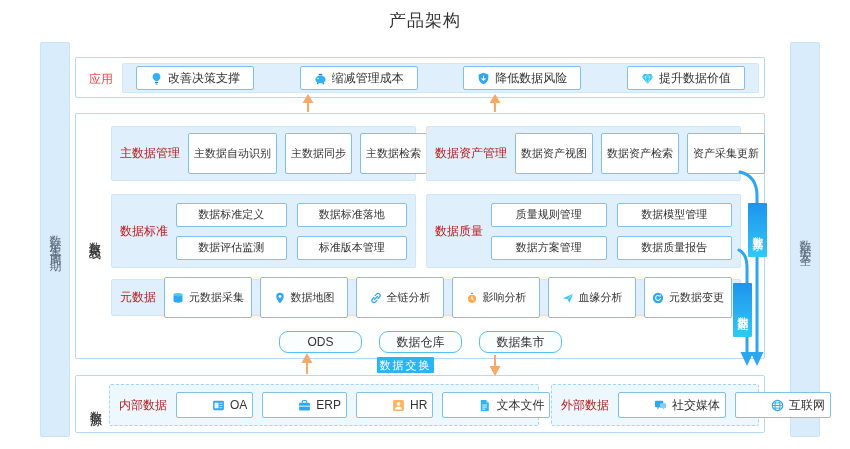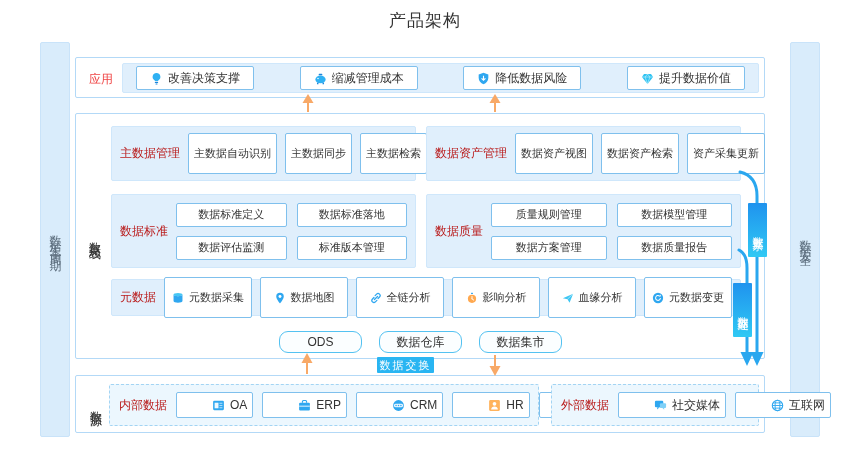--- a/index.html
+++ b/index.html
@@ -306,32 +306,20 @@
               <path d="M4.8 4V2.6a1 1 0 0 1 1-1h2.4a1 1 0 0 1 1 1V4" stroke="#2fa7f0" stroke-width="1.3" fill="none"></path>
               <rect x="1.2" y="4" width="11.6" height="8.4" rx="1.1" fill="#2fa7f0"></rect>
               <rect x="1.2" y="7" width="11.6" height="1.6" fill="#aadcfa"></rect>
             </svg>
           </span>
         <span>ERP</span>
       </div>
       <div class="btn">
         <span class="ic">
             <svg width="13" height="13" viewBox="0 0 14 14">
-              <circle cx="7" cy="7" r="5.8" fill="#2fa7f0"></circle>
-              <rect x="2" y="5.2" width="10" height="3.6" rx="1.8" fill="#fff" opacity=".9"></rect>
-              <circle cx="4.4" cy="7" r=".8" fill="#2fa7f0"></circle>
-              <circle cx="7" cy="7" r=".8" fill="#2fa7f0"></circle>
-              <circle cx="9.6" cy="7" r=".8" fill="#2fa7f0"></circle>
-            </svg>
-          </span>
-        <span>CRM</span>
-      </div>
-      <div class="btn">
-        <span class="ic">
-            <svg width="13" height="13" viewBox="0 0 14 14">
               <rect x="1.2" y="1.2" width="11.6" height="11.6" rx="1.4" fill="#ffb35c"></rect>
               <circle cx="7" cy="5.2" r="2" fill="#fff"></circle>
               <path d="M3.4 11.4c0-2 1.6-3.2 3.6-3.2s3.6 1.2 3.6 3.2z" fill="#fff"></path>
             </svg>
           </span>
         <span>HR</span>
       </div>
       <div class="btn">
         <span class="ic">
             <svg width="13" height="13" viewBox="0 0 14 14">

